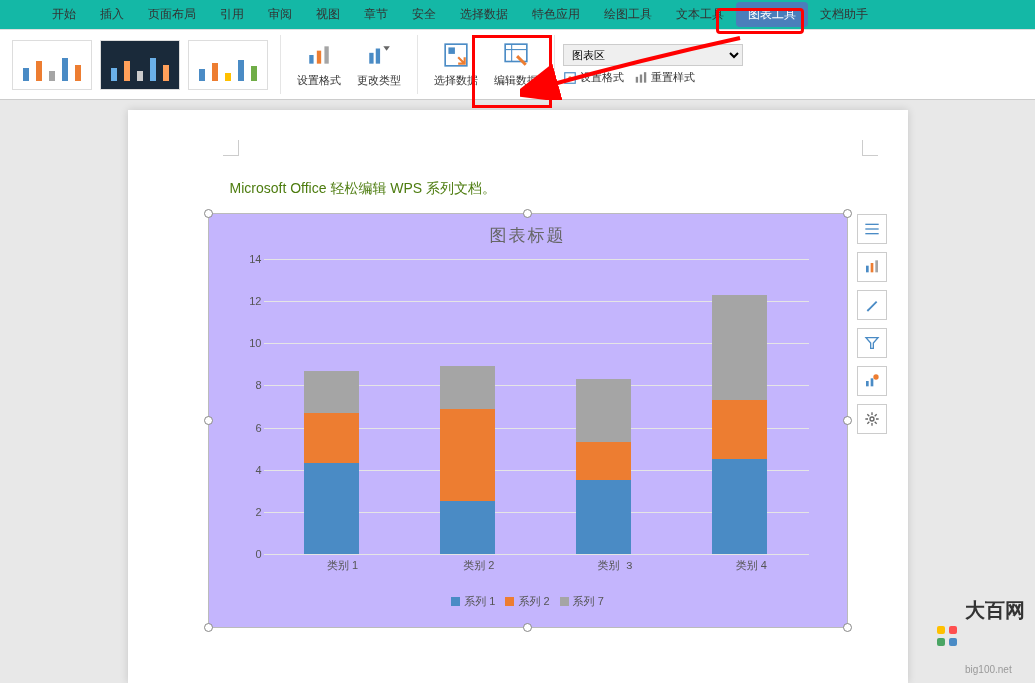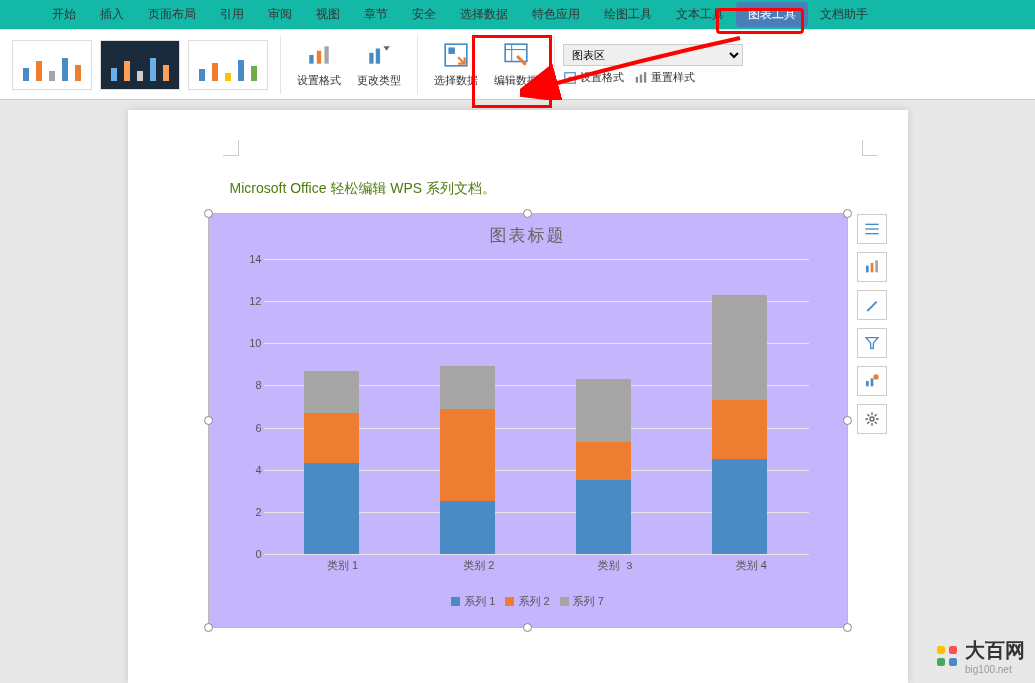--- a/index.html
+++ b/index.html
@@ -55,21 +55,21 @@
 .legend { position: absolute; left: 0; width: 100%; bottom: 18px; display: flex; justify-content: center; gap: 10px; font-size: 11px; color: #555; }
 .legend-item { display: flex; align-items: center; gap: 4px; }
 .legend-sw { width: 9px; height: 9px; }
 
 .side-tools { position: absolute; right: -40px; top: 0; width: 30px; display: flex; flex-direction: column; gap: 8px; }
 .side-btn { width: 30px; height: 30px; background: #fff; border: 1px solid #ccc; display: flex; align-items: center; justify-content: center; cursor: pointer; font-size: 14px; color: #555; }
 
 .watermark { position: absolute; right: 10px; bottom: 8px; display: flex; align-items: center; gap: 6px; }
 .wm-logo { width: 24px; height: 24px; }
 .wm-text { font-size: 20px; font-weight: bold; color: #333; }
-.wm-sub { font-size: 10px; color: #999; }
+.wm-sub { font-size: 10px; color: #999; margin-top: 40px; }
 </style>
 </head>
 <body>
 
 <div class="tabs">
   <div class="tab">开始</div>
   <div class="tab">插入</div>
   <div class="tab">页面布局</div>
   <div class="tab">引用</div>
   <div class="tab">审阅</div>

